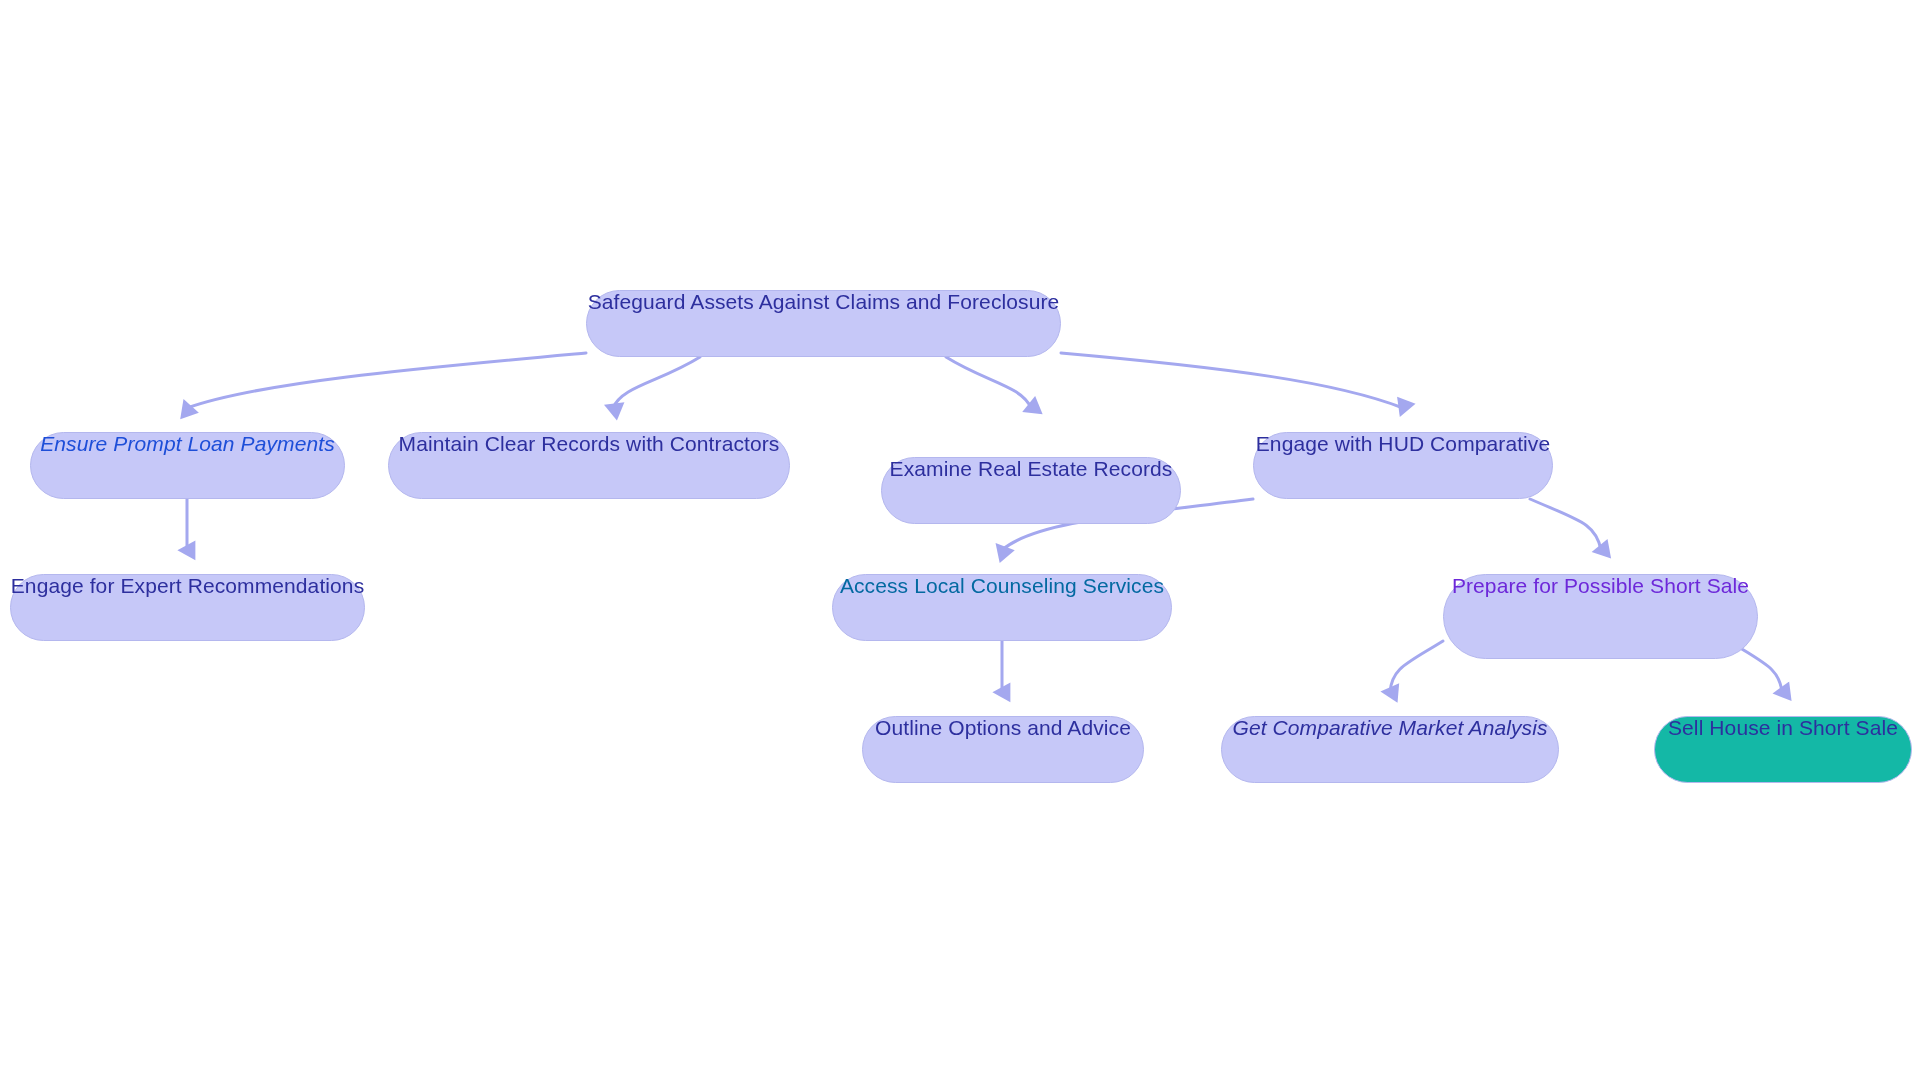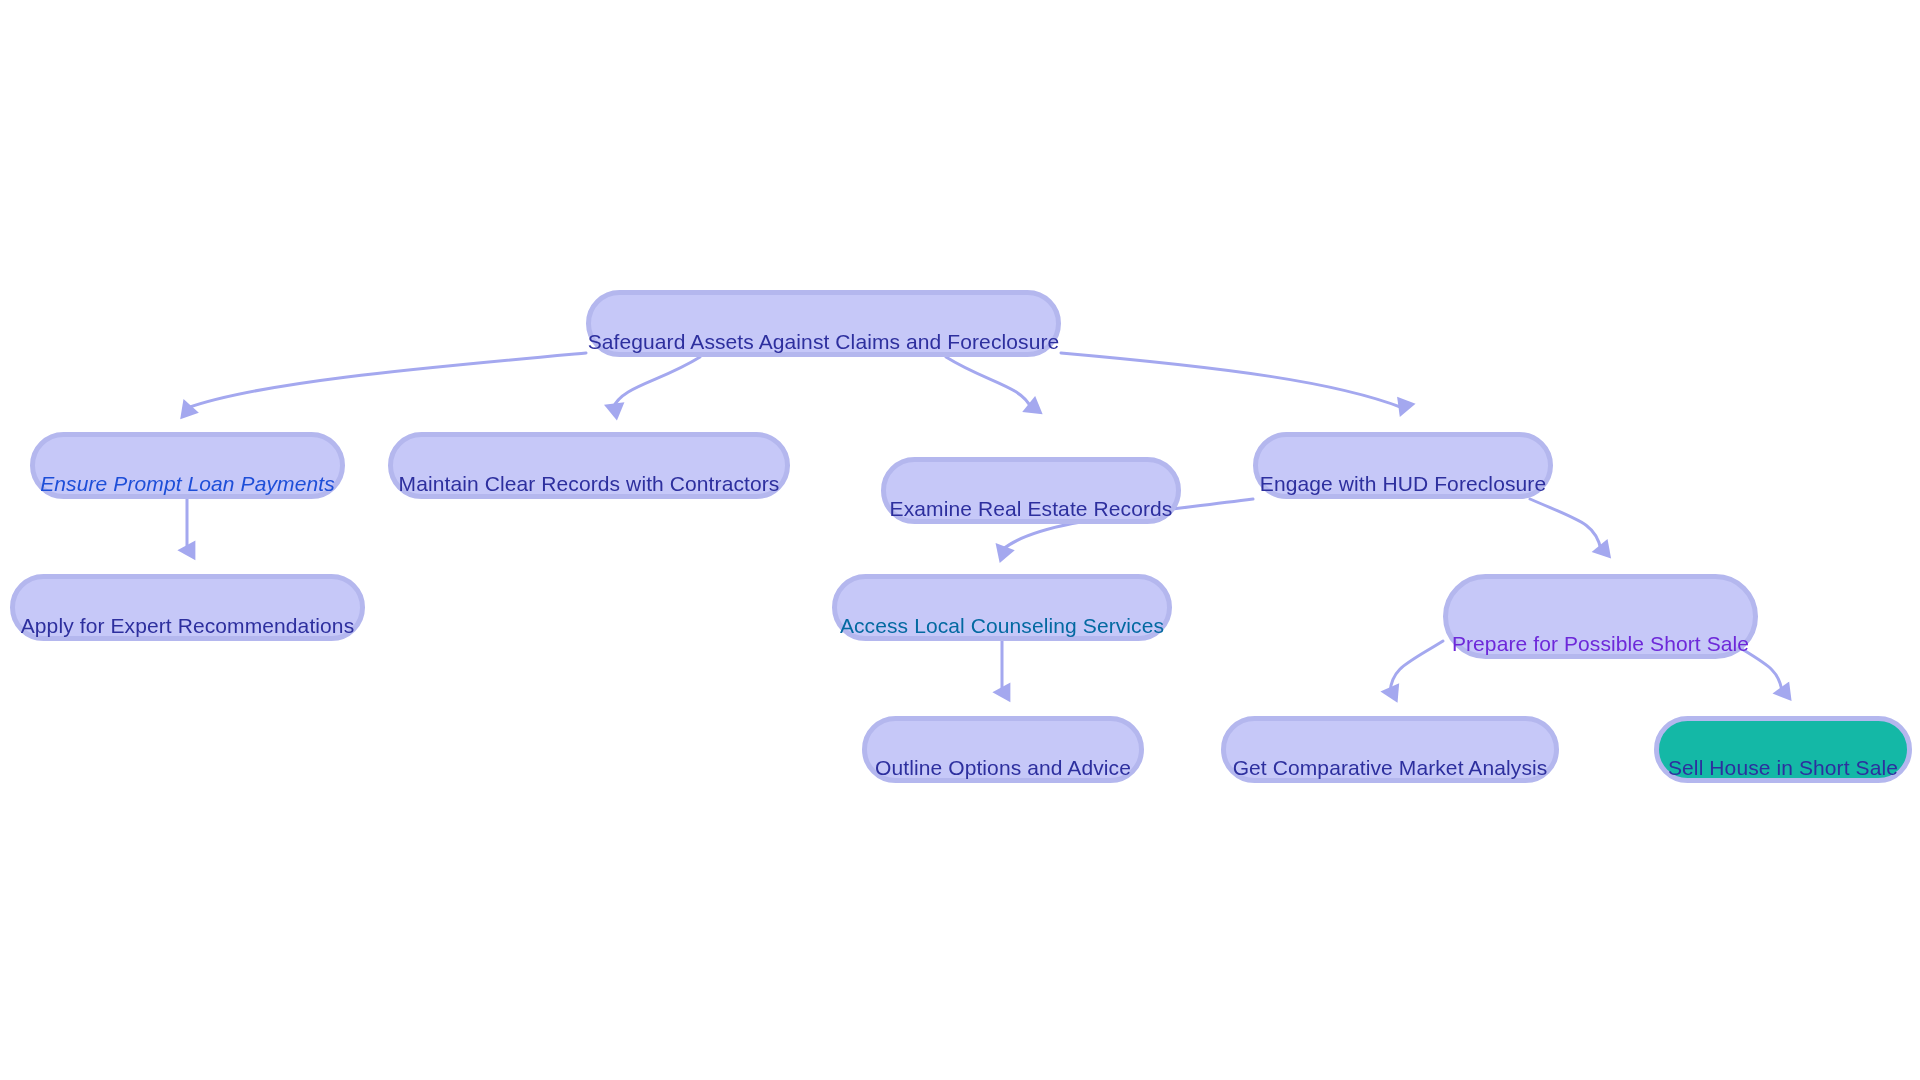--- a/index.html
+++ b/index.html
@@ -24,24 +24,24 @@
     left: 0;
     top: 0;
     width: 1920px;
     height: 1080px;
     pointer-events: none;
   }
   .node {
     position: absolute;
     box-sizing: border-box;
     display: flex;
-    align-items: flex-end;
+    align-items: flex-start;
     justify-content: center;
     background: #c6c8f8;
-    border: 5px solid #0369a1;
+    border: 1px solid #0369a1;
     border-radius: 999px;
     color: #2d2f9e;
     font-size: 21px;
     font-weight: 400;
     letter-spacing: 0.1px;
     white-space: nowrap;
     padding: 0 20px;
     font-family: "Liberation Sans", sans-serif;
   }
   .node-label {
@@ -81,35 +81,35 @@
       <div class="node" style="left: 30px; top: 432px; width: 315px; height: 67px; background: rgb(198, 200, 248); border-color: rgb(180, 183, 238); color: #1d4ed8; font-style: italic;">
         <span class="node-label">Ensure Prompt Loan Payments</span>
       </div>
       <div class="node" style="left: 388px; top: 432px; width: 402px; height: 67px; background: rgb(198, 200, 248); border-color: rgb(180, 183, 238); color: rgb(45, 47, 158);">
         <span class="node-label">Maintain Clear Records with Contractors</span>
       </div>
       <div class="node" style="left: 881px; top: 432px; width: 300px; height: 67px; background: rgb(198, 200, 248); border-color: rgb(180, 183, 238); color: rgb(45, 47, 158); margin-top: 25px;">
         <span class="node-label">Examine Real Estate Records</span>
       </div>
       <div class="node" style="left: 1253px; top: 432px; width: 300px; height: 67px; background: rgb(198, 200, 248); border-color: rgb(180, 183, 238); color: rgb(45, 47, 158);">
-        <span class="node-label">Engage with HUD Foreclosure</span>
+        <span class="node-label">Engage with HUD Comparative</span>
       </div>
       <div class="node" style="left: 10px; top: 574px; width: 355px; height: 67px; background: rgb(198, 200, 248); border-color: rgb(180, 183, 238); color: rgb(45, 47, 158);">
-        <span class="node-label">Apply for Expert Recommendations</span>
+        <span class="node-label">Engage for Expert Recommendations</span>
       </div>
       <div class="node" style="left: 832px; top: 574px; width: 340px; height: 67px; background: rgb(198, 200, 248); border-color: rgb(180, 183, 238); color: #0369a1;">
         <span class="node-label">Access Local Counseling Services</span>
       </div>
       <div class="node" style="left: 1443px; top: 574px; width: 315px; height: 85px; background: rgb(198, 200, 248); border-color: rgb(180, 183, 238); color: #6d28d9;">
         <span class="node-label">Prepare for Possible Short Sale</span>
       </div>
       <div class="node" style="left: 862px; top: 716px; width: 282px; height: 67px; background: rgb(198, 200, 248); border-color: rgb(180, 183, 238); color: rgb(45, 47, 158);">
         <span class="node-label">Outline Options and Advice</span>
       </div>
-      <div class="node" style="left: 1221px; top: 716px; width: 338px; height: 67px; background: rgb(198, 200, 248); border-color: rgb(180, 183, 238); color: rgb(45, 47, 158);">
+      <div class="node" style="left: 1221px; top: 716px; width: 338px; height: 67px; background: rgb(198, 200, 248); border-color: rgb(180, 183, 238); color: rgb(45, 47, 158); font-style: italic;">
         <span class="node-label">Get Comparative Market Analysis</span>
       </div>
       <div class="node" style="left: 1654px; top: 716px; width: 258px; height: 67px; background: #14b8a6; border-color: rgb(180, 183, 238); color: rgb(45, 47, 158);">
         <span class="node-label">Sell House in Short Sale</span>
       </div>
     </div>
 
 </div>
 
 </body></html>

